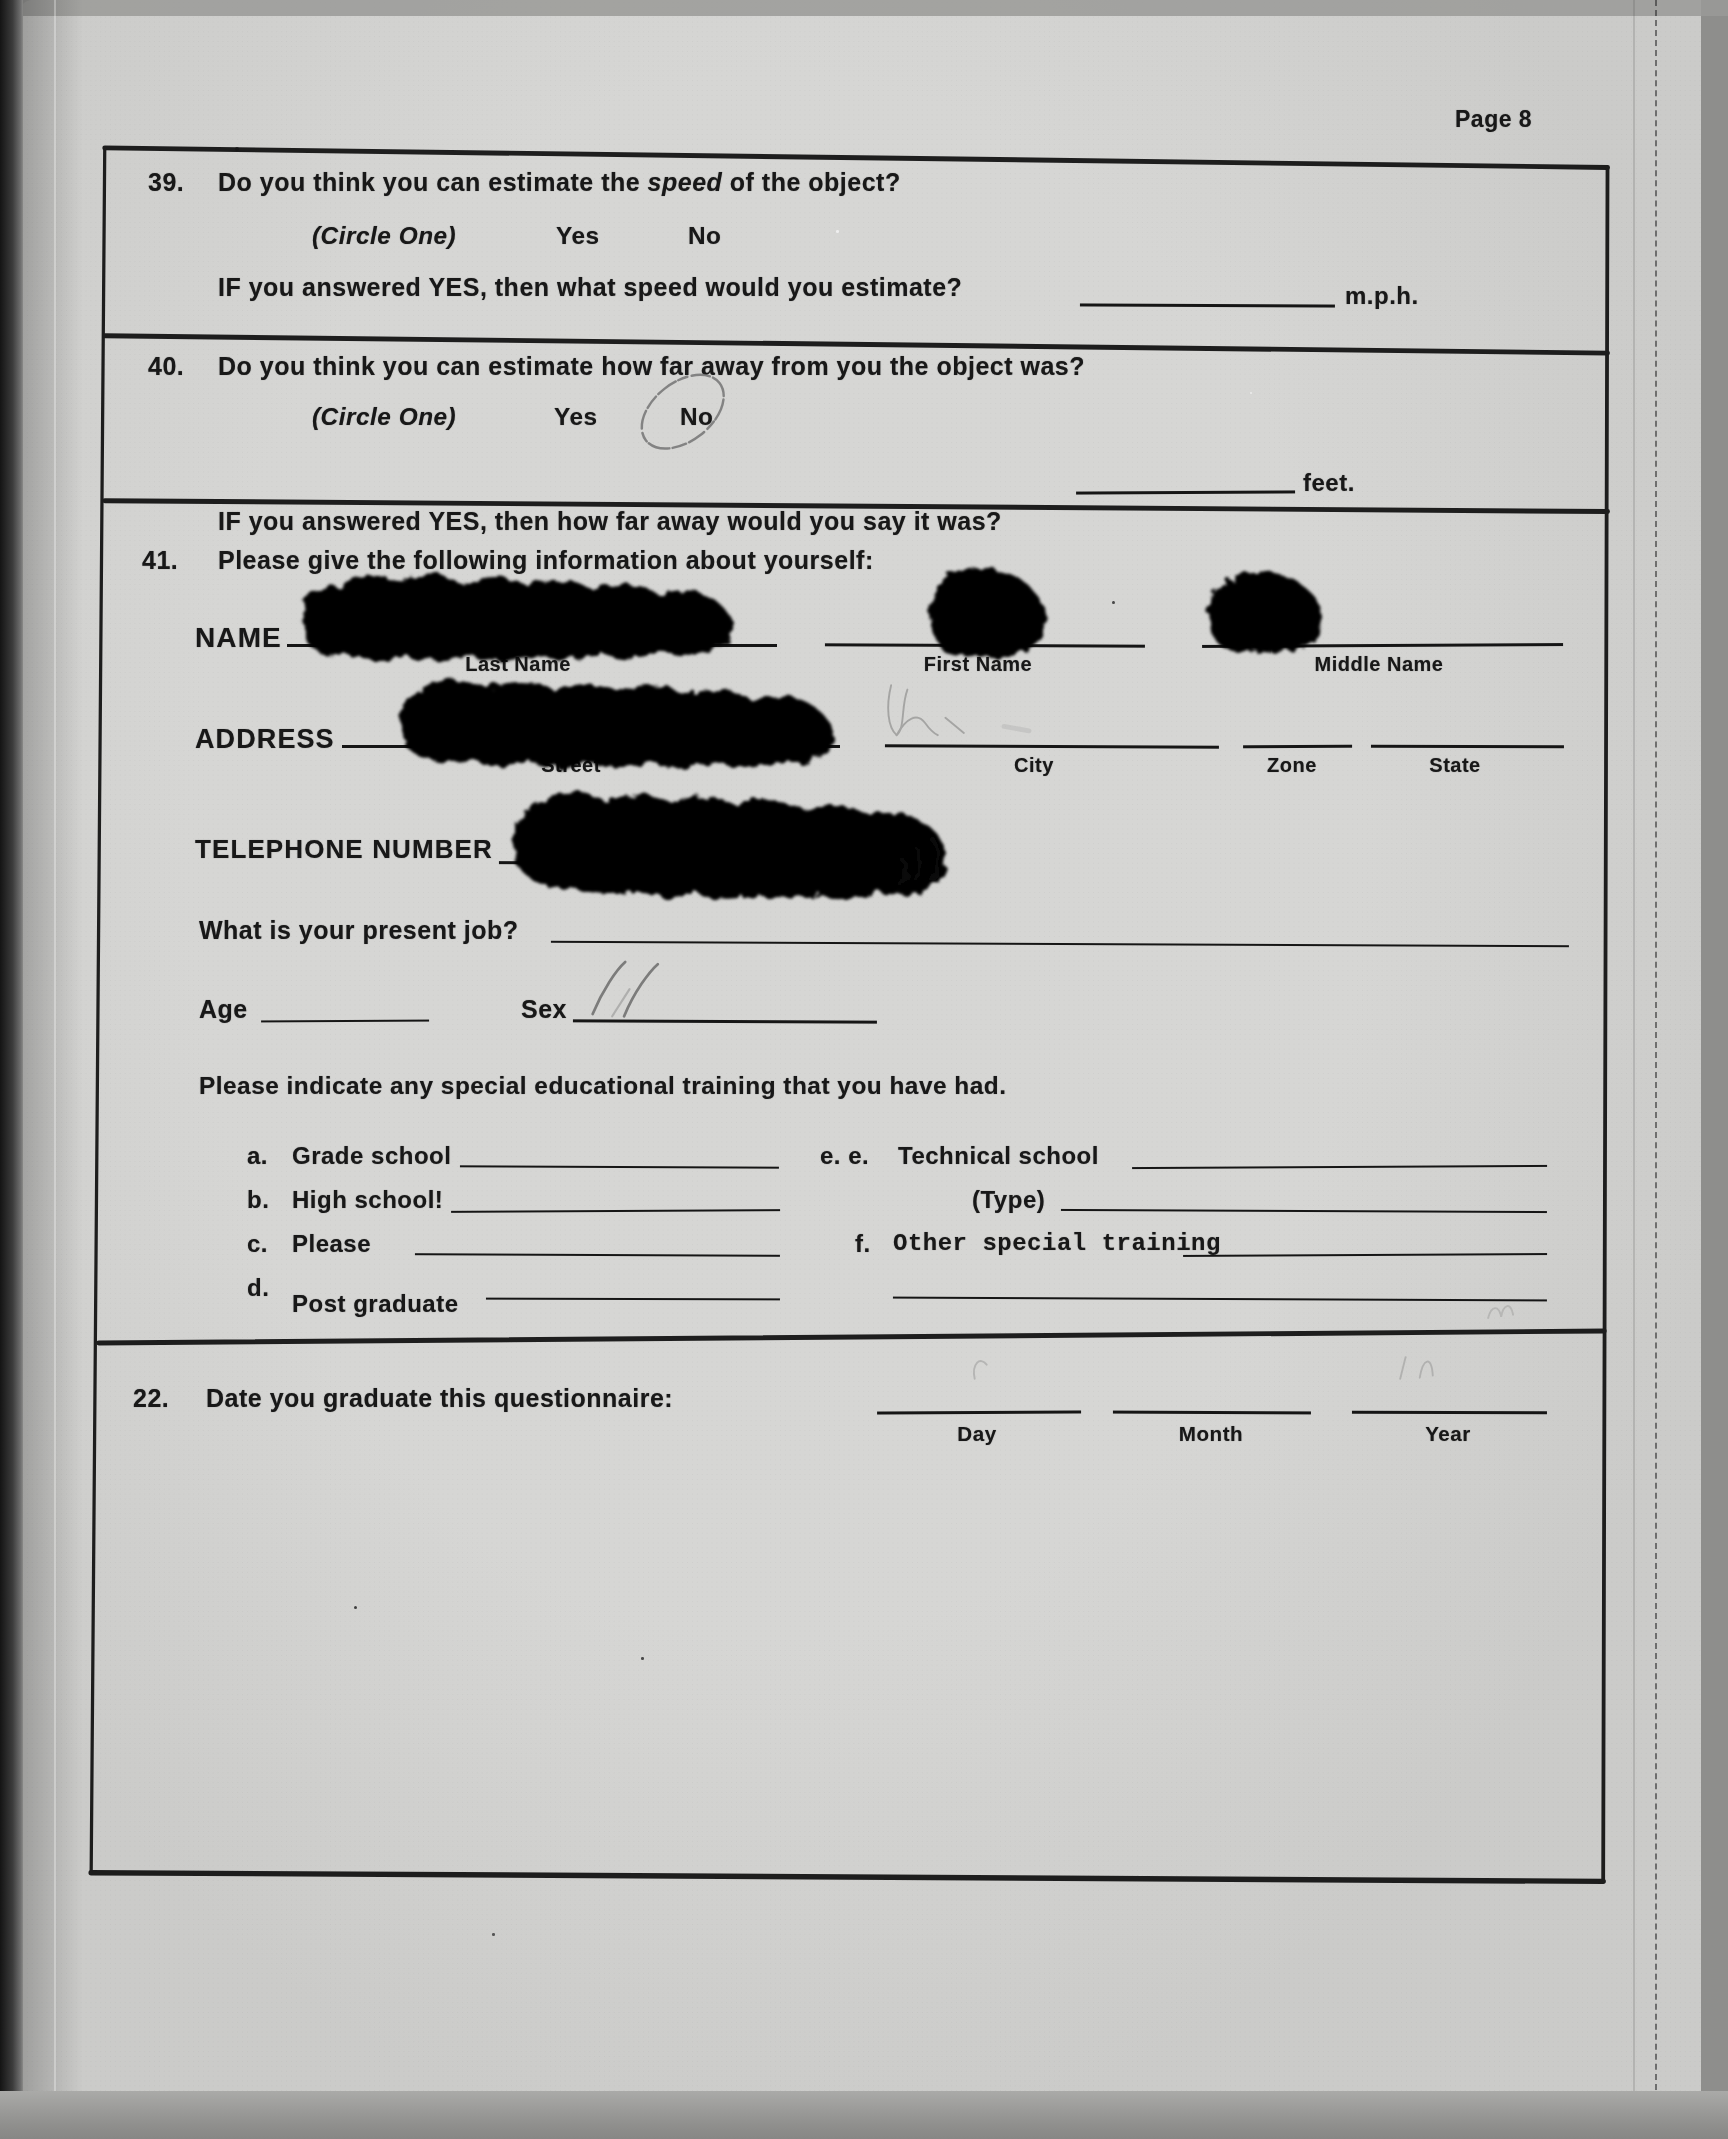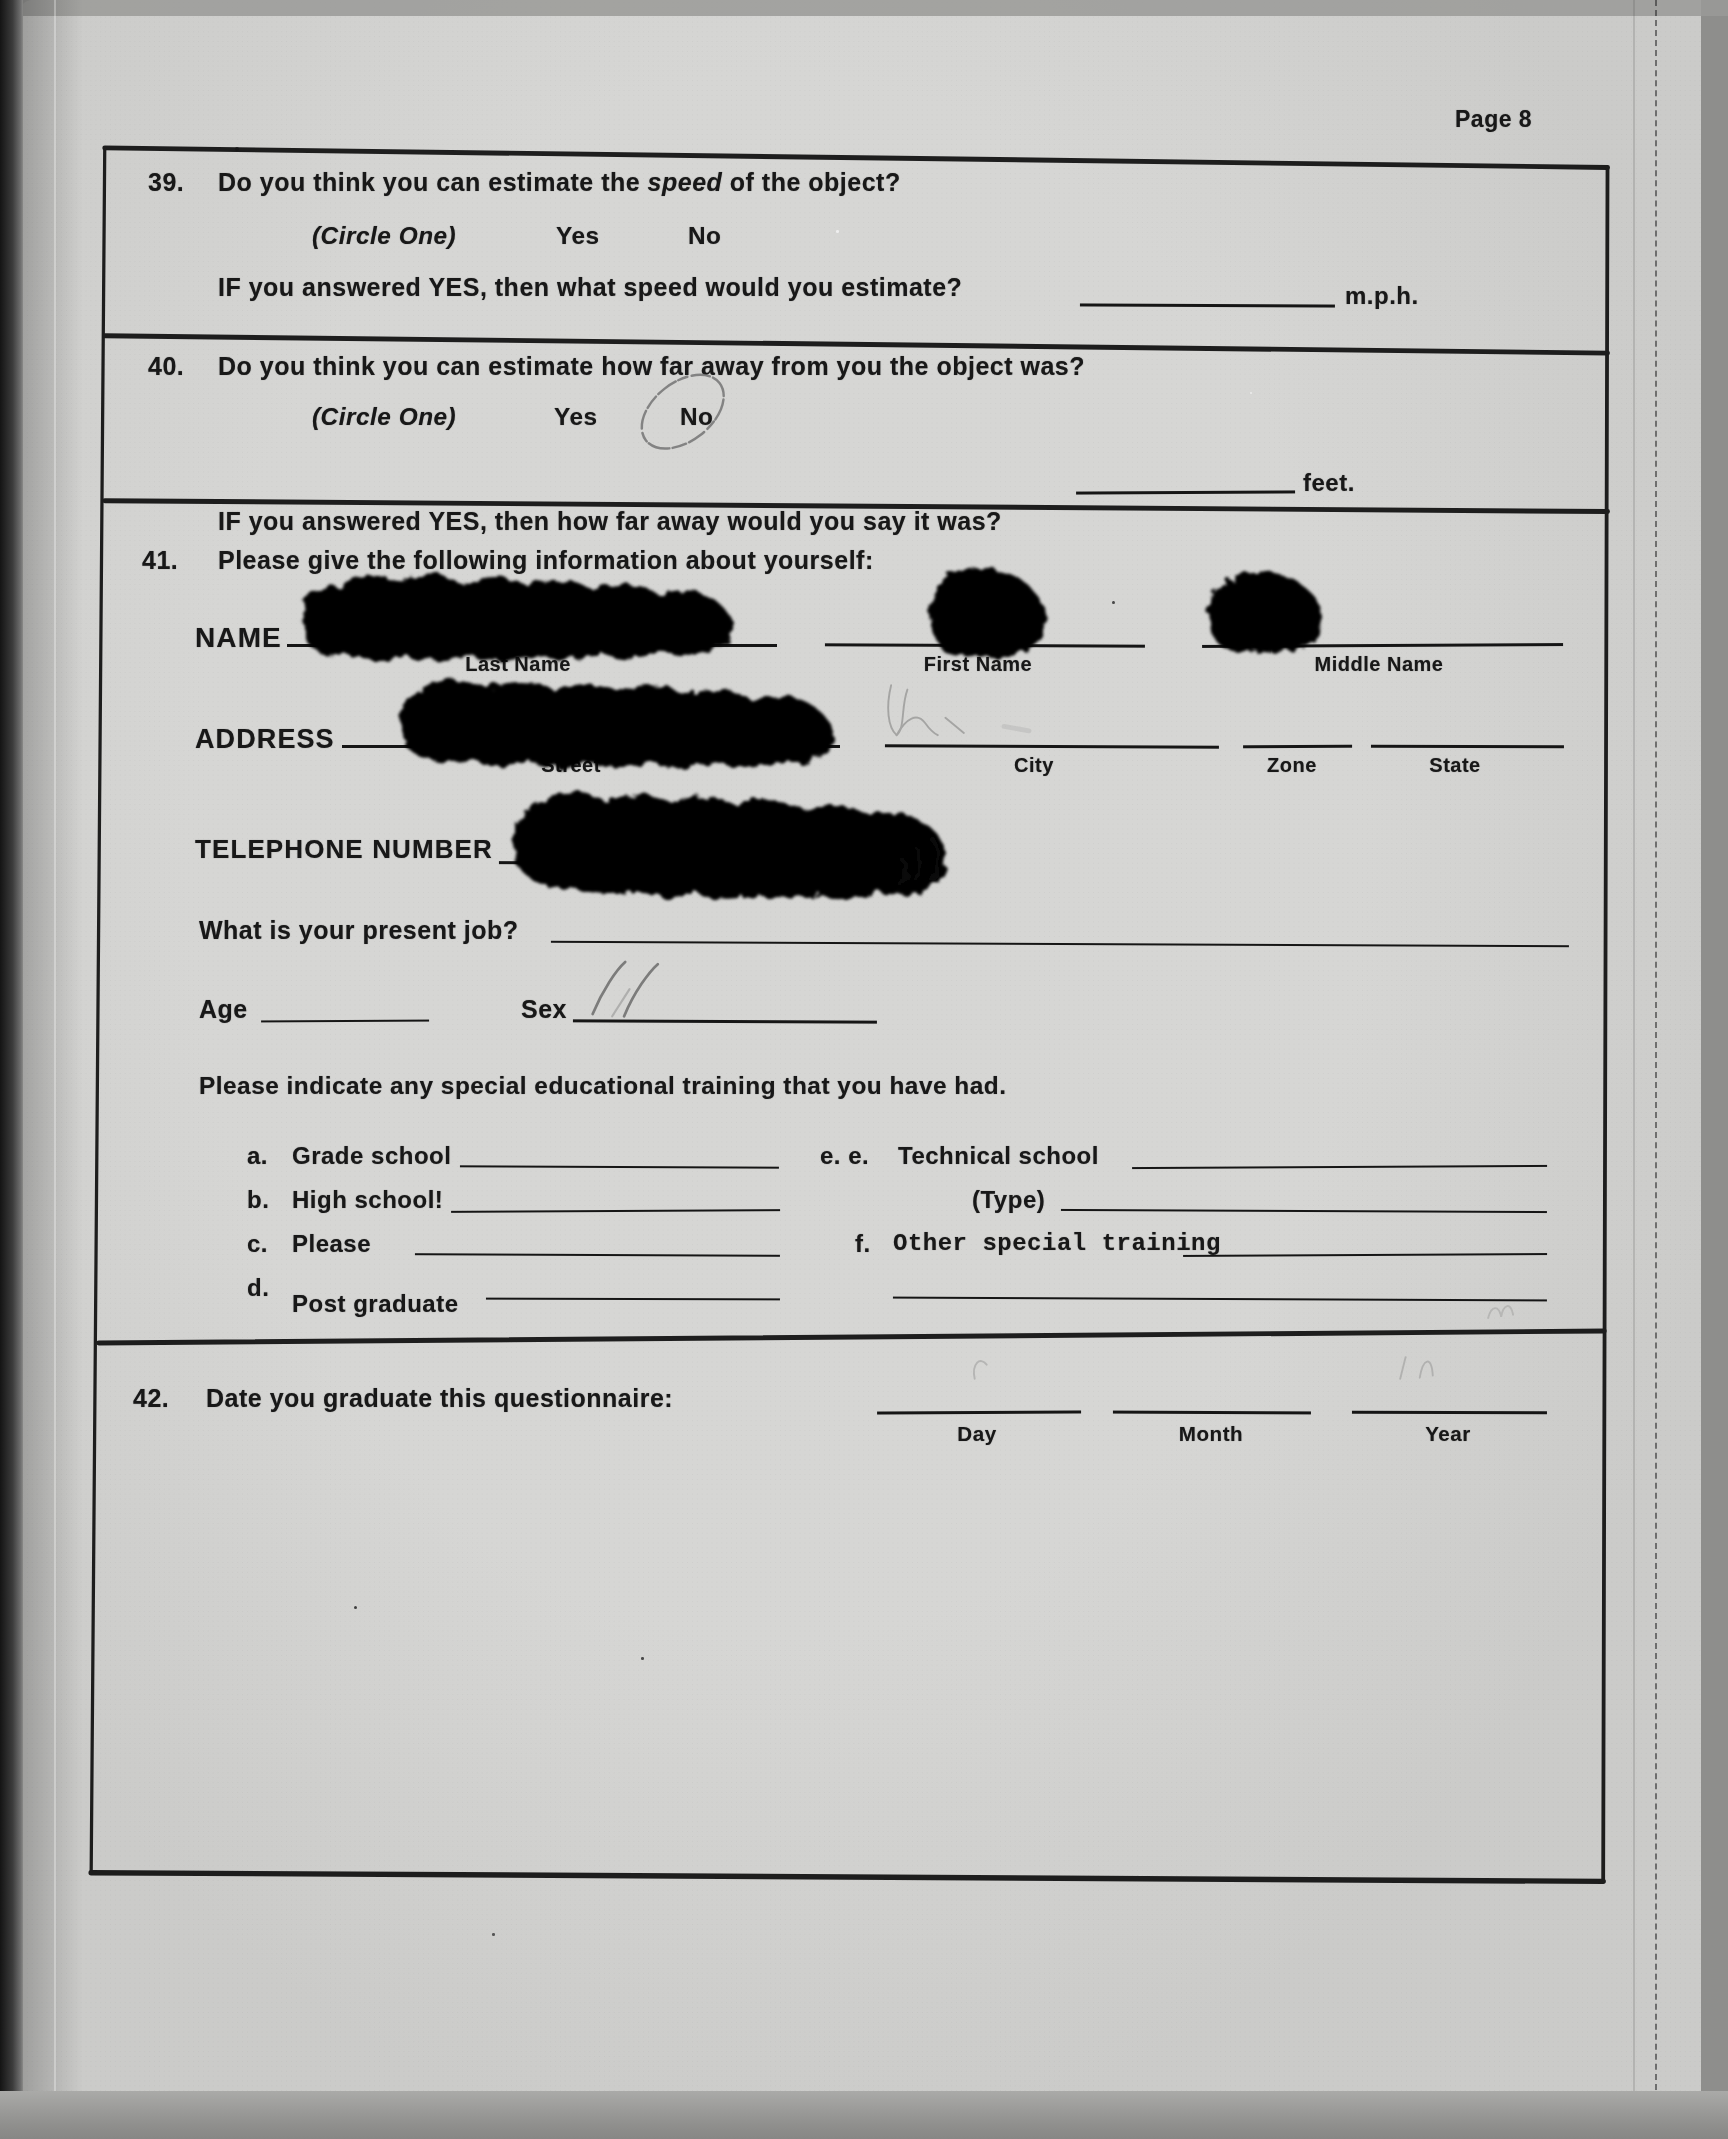--- a/index.html
+++ b/index.html
@@ -149,21 +149,21 @@
 <span class="t" style="left:820px;top:1143px;font-size:24px;">e. e.</span>
 <span class="t" style="left:898px;top:1143px;font-size:24px;">Technical school</span>
 <div class="blank rB thin" style="left:1132px;top:1137px;width:415px;height:29px;"></div>
 <span class="t" style="left:972px;top:1187px;font-size:24px;">(Type)</span>
 <div class="blank rA thin" style="left:1061px;top:1181px;width:486px;height:29px;"></div>
 <span class="t" style="left:855px;top:1231px;font-size:24px;">f.</span>
 <span class="t" style="left:893px;top:1231px;font-size:24px;font-family:Liberation Mono, monospace;">Other special training</span>
 <div class="blank rB thin" style="left:1183px;top:1225px;width:364px;height:29px;"></div>
 <div class="blank rA thin" style="left:893px;top:1269px;width:654px;height:29px;"></div>
 
-<span class="t" style="left:133px;top:1385px;font-size:25px;">42.</span>
+<span class="t" style="left:133px;top:1385px;font-size:25px;">22.</span>
 <span class="t" style="left:206px;top:1385px;font-size:25px;">Date you graduate this questionnaire:</span>
 <div class="blank rB" style="left:877px;top:1383px;width:204px;height:28px;"></div>
 <div class="blank rA" style="left:1113px;top:1383px;width:198px;height:28px;"></div>
 <div class="blank rC" style="left:1352px;top:1383px;width:195px;height:28px;"></div>
 <span class="t c" style="left:977px;top:1423px;font-size:20.6px;">Day</span>
 <span class="t c" style="left:1211px;top:1423px;font-size:20.6px;">Month</span>
 <span class="t c" style="left:1448px;top:1423px;font-size:20.6px;">Year</span>
 
 <svg class="layer" viewBox="0 0 3184 3942">
   <defs>

